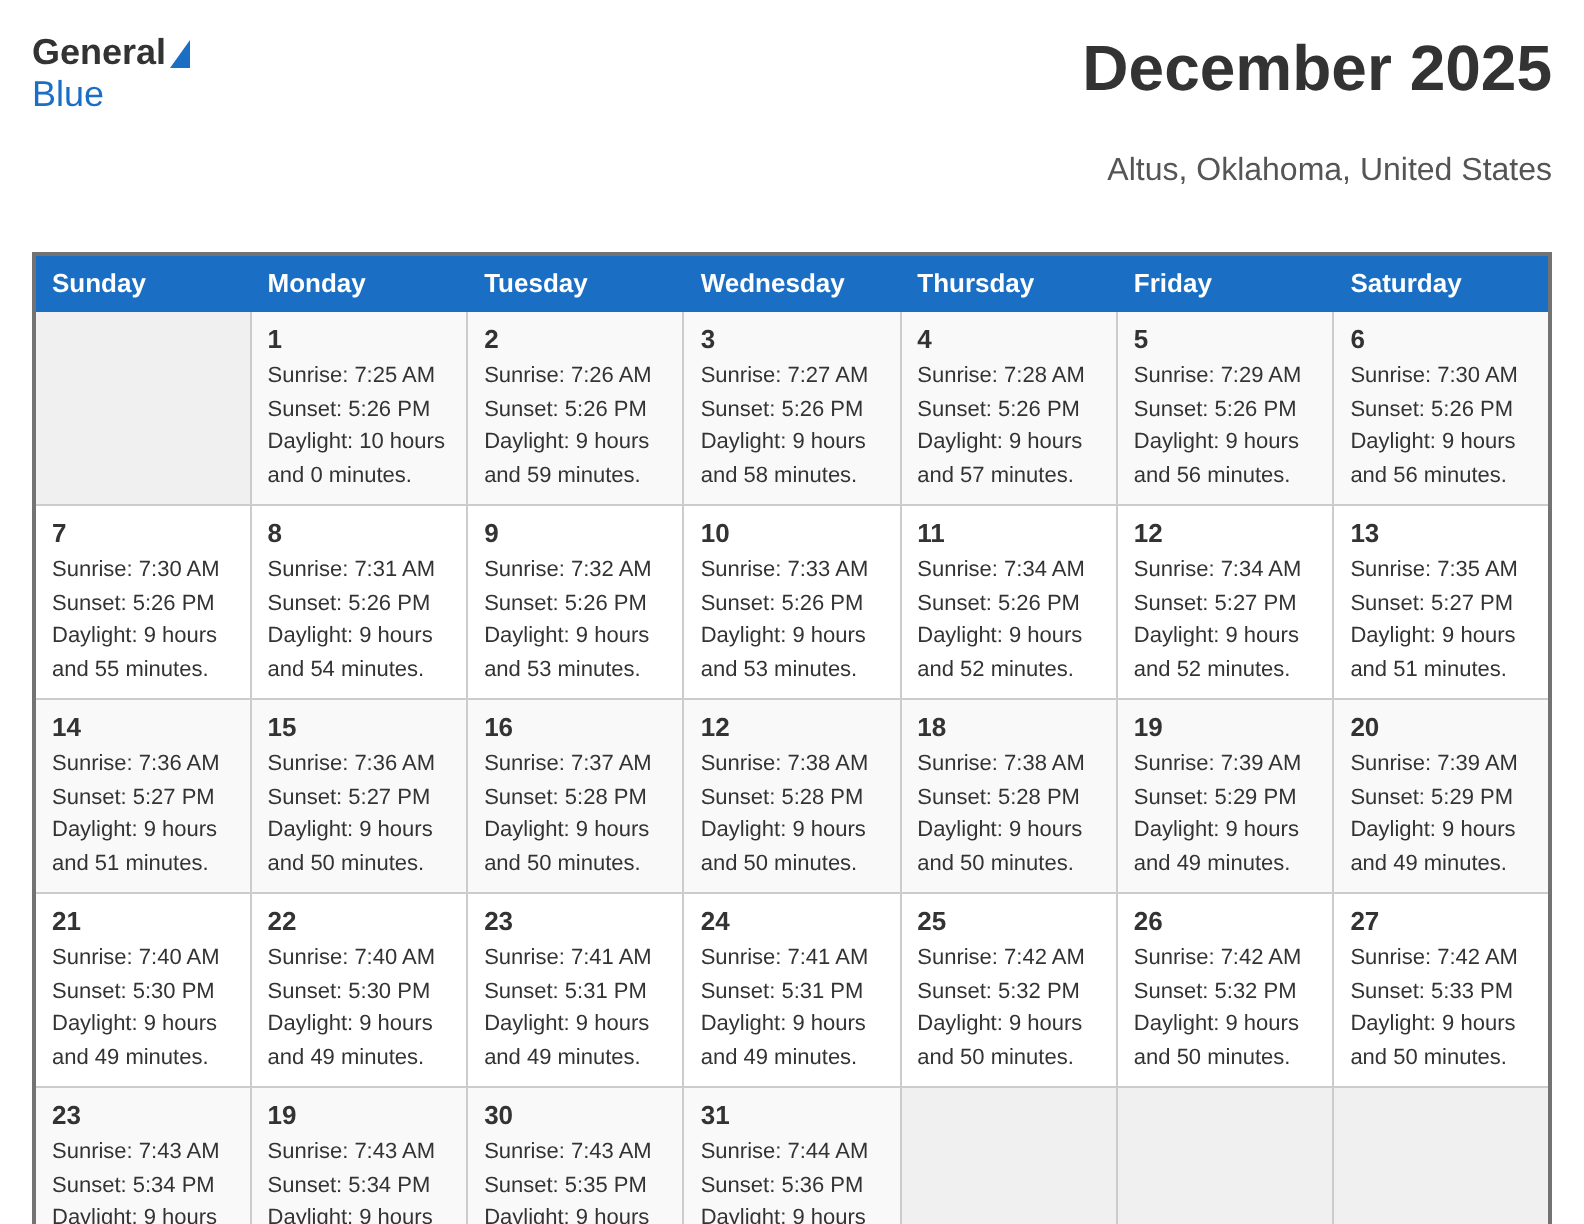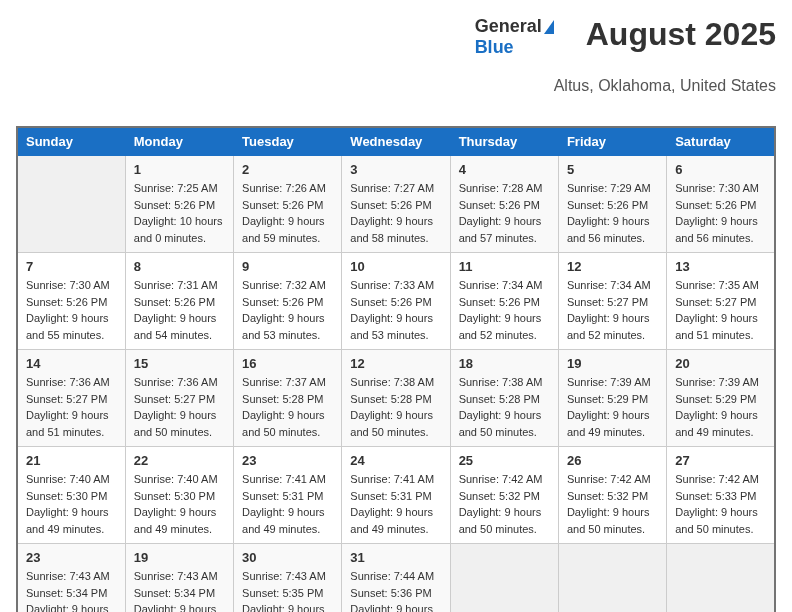--- a/index.html
+++ b/index.html
@@ -5,37 +5,37 @@
     * { box-sizing: border-box; margin: 0; padding: 0; }
     body {
       font-family: Arial, sans-serif;
       background: #fff;
       width: 792px;
       min-height: 612px;
       padding: 16px;
     }
     .header-area {
       display: flex;
-      justify-content: flex-end;
+      justify-content: space-between;
       align-items: flex-start;
       margin-bottom: 10px;
     }
     .logo {
       display: flex;
       flex-direction: column;
       align-items: flex-start;
     }
     .logo-general {
       font-size: 18px;
       font-weight: bold;
       color: #333;
     }
     .logo-blue {
       font-size: 18px;
-      font-weight: bold;
+      font-weight: normal;
       color: #1a6fc4;
     }
     .logo-icon {
       display: inline-block;
       width: 0;
       height: 0;
       border-left: 10px solid transparent;
       border-bottom: 14px solid #1a6fc4;
       margin-left: 2px;
       vertical-align: middle;
@@ -110,21 +110,21 @@
   <div class="logo">
     <div class="logo-row">
       <span class="logo-general">General</span>
       <span class="logo-icon">
         
       </span>
     </div>
     <span class="logo-blue">Blue</span>
   </div>
   <div class="title-area">
-    <h1>August 2025</h1>
+    <h1>December 2025</h1>
     <h2>Altus, Oklahoma, United States</h2>
   </div>
 </div>
 
 <table class="calendar">
   <thead>
     <tr>
     <th>Sunday</th>
         <th>Monday</th>
         <th>Tuesday</th>

